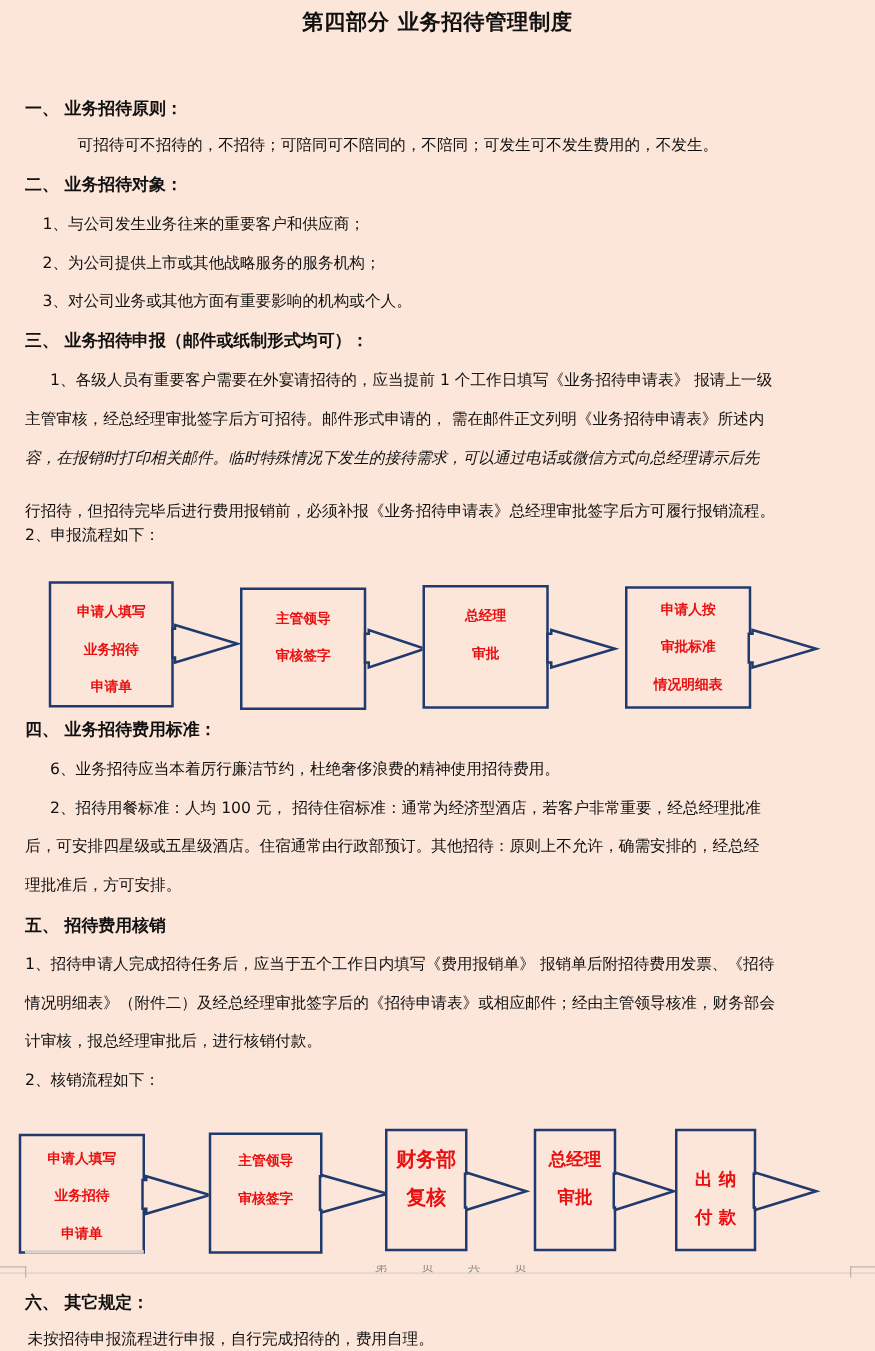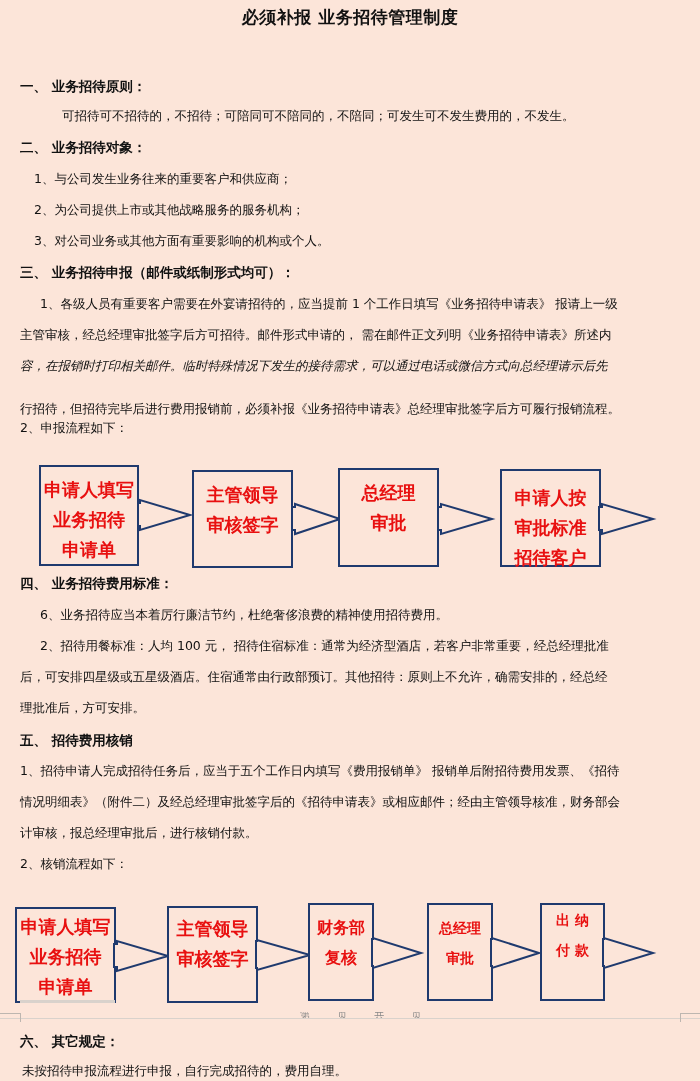--- a/index.html
+++ b/index.html
@@ -8,36 +8,36 @@
     background:#fce5d9;
     font-family:"DejaVu Sans","Liberation Sans",sans-serif;
     color:#111;
   }
   .abs { position:absolute; white-space:nowrap; }
   .title { left:0; width:700px; top:6px; text-align:center; font-size:17px; font-weight:bold; letter-spacing:0.5px; }
   .h { font-size:13.5px; font-weight:bold; }
   .t { font-size:12.5px; }
   .flowbox {
     position:absolute; border:2px solid #1f3a6e; background:#fce5d9;
-    box-sizing:border-box; color:#e81010; font-weight:bold; font-size:18px;
+    box-sizing:border-box; color:#e81010; font-weight:bold; font-size:11px;
     text-align:center; line-height:30px;
   }
   .flowbox span { display:block; }
   svg.arrow { position:absolute; overflow:visible; }
   .pagebreak { position:absolute; left:0; top:1018px; width:700px; height:1px; background:#d9d2cc; }
   .pb-mark { position:absolute; width:20px; height:8px; border:1px solid #bdb6b0; border-bottom:none; }
   .pb-tab { position:absolute; left:20px; top:1000px; width:95px; height:3px; background:#d9d2cc; }
   .footer-clip { position:absolute; top:1012px; left:300px; font-size:10px; color:#888; height:6px; overflow:hidden; line-height:6px; letter-spacing:12px;text-align:right; }
 </style>
 </head>
 <body>
 
 <div>
 
-  <div class="abs title">必须补报  业务招待管理制度</div>
+  <div class="abs title">第四部分  业务招待管理制度</div>
 
   <div class="abs h" style="left:20px;top:78px;">一、  业务招待原则：</div>
   <div class="abs t" style="left:62px;top:108px;">可招待可不招待的，不招待；可陪同可不陪同的，不陪同；可发生可不发生费用的，不发生。</div>
 
   <div class="abs h" style="left:20px;top:139px;">二、  业务招待对象：</div>
   <div class="abs t" style="left:34px;top:171px;">1、与公司发生业务往来的重要客户和供应商；</div>
   <div class="abs t" style="left:34px;top:202px;">2、为公司提供上市或其他战略服务的服务机构；</div>
   <div class="abs t" style="left:34px;top:233px;">3、对公司业务或其他方面有重要影响的机构或个人。</div>
 
   <div class="abs h" style="left:20px;top:264px;">三、  业务招待申报（邮件或纸制形式均可）：</div>
@@ -66,24 +66,24 @@
     </svg>
 
     <div class="flowbox" style="left:338px;top:468px;width:101px;height:99px;padding-top:8px;">
       <span>总经理</span>
       <span>审批</span>
     </div>
     <svg class="arrow" style="left:438px;top:504px;" width="56" height="30">
       <polygon points="0,3 3,3 3,0 54,15 3,30 3,26 0,26" fill="#fce5d9" stroke="#1f3a6e" stroke-width="2"></polygon>
     </svg>
 
-    <div class="flowbox" style="left:500px;top:469px;width:101px;height:98px;padding-top:12px;">
+    <div class="flowbox" style="left:500px;top:469px;width:101px;height:98px;padding-top:2px;">
       <span>申请人按</span>
       <span>审批标准</span>
-      <span>招待客户</span>
+      <span>情况明细表</span>
     </div>
     <svg class="arrow" style="left:599px;top:504px;" width="56" height="30">
       <polygon points="0,3 3,3 3,0 54,15 3,30 3,26 0,26" fill="#fce5d9" stroke="#1f3a6e" stroke-width="2"></polygon>
     </svg>
   </div>
 
   <div class="abs h" style="left:20px;top:575px;">四、  业务招待费用标准：</div>
   <div class="abs t" style="left:40px;top:607px;">6、业务招待应当本着厉行廉洁节约，杜绝奢侈浪费的精神使用招待费用。</div>
   <div class="abs t" style="left:40px;top:638px;">2、招待用餐标准：人均 100 元， 招待住宿标准：通常为经济型酒店，若客户非常重要，经总经理批准</div>
   <div class="abs t" style="left:20px;top:669px;">后，可安排四星级或五星级酒店。住宿通常由行政部预订。其他招待：原则上不允许，确需安排的，经总经</div>
@@ -122,21 +122,21 @@
     </svg>
 
     <div class="flowbox" style="left:427px;top:903px;width:66px;height:98px;padding-top:8px;font-size:14px;">
       <span>总经理</span>
       <span>审批</span>
     </div>
     <svg class="arrow" style="left:491px;top:938px;" width="56" height="30">
       <polygon points="0,1 1,1 1,0 48,15 1,30 1,28 0,28" fill="#fce5d9" stroke="#1f3a6e" stroke-width="2"></polygon>
     </svg>
 
-    <div class="flowbox" style="left:540px;top:903px;width:65px;height:98px;padding-top:0;font-size:14px;">
+    <div class="flowbox" style="left:540px;top:903px;width:65px;height:98px;padding-top:24px;font-size:14px;">
       <span>出 纳</span>
       <span>付 款</span>
     </div>
     <svg class="arrow" style="left:603px;top:938px;" width="56" height="30">
       <polygon points="0,1 1,1 1,0 50,15 1,30 1,28 0,28" fill="#fce5d9" stroke="#1f3a6e" stroke-width="2"></polygon>
     </svg>
   </div>
 
   <div class="pb-tab"></div>
   <div class="pagebreak"></div>

